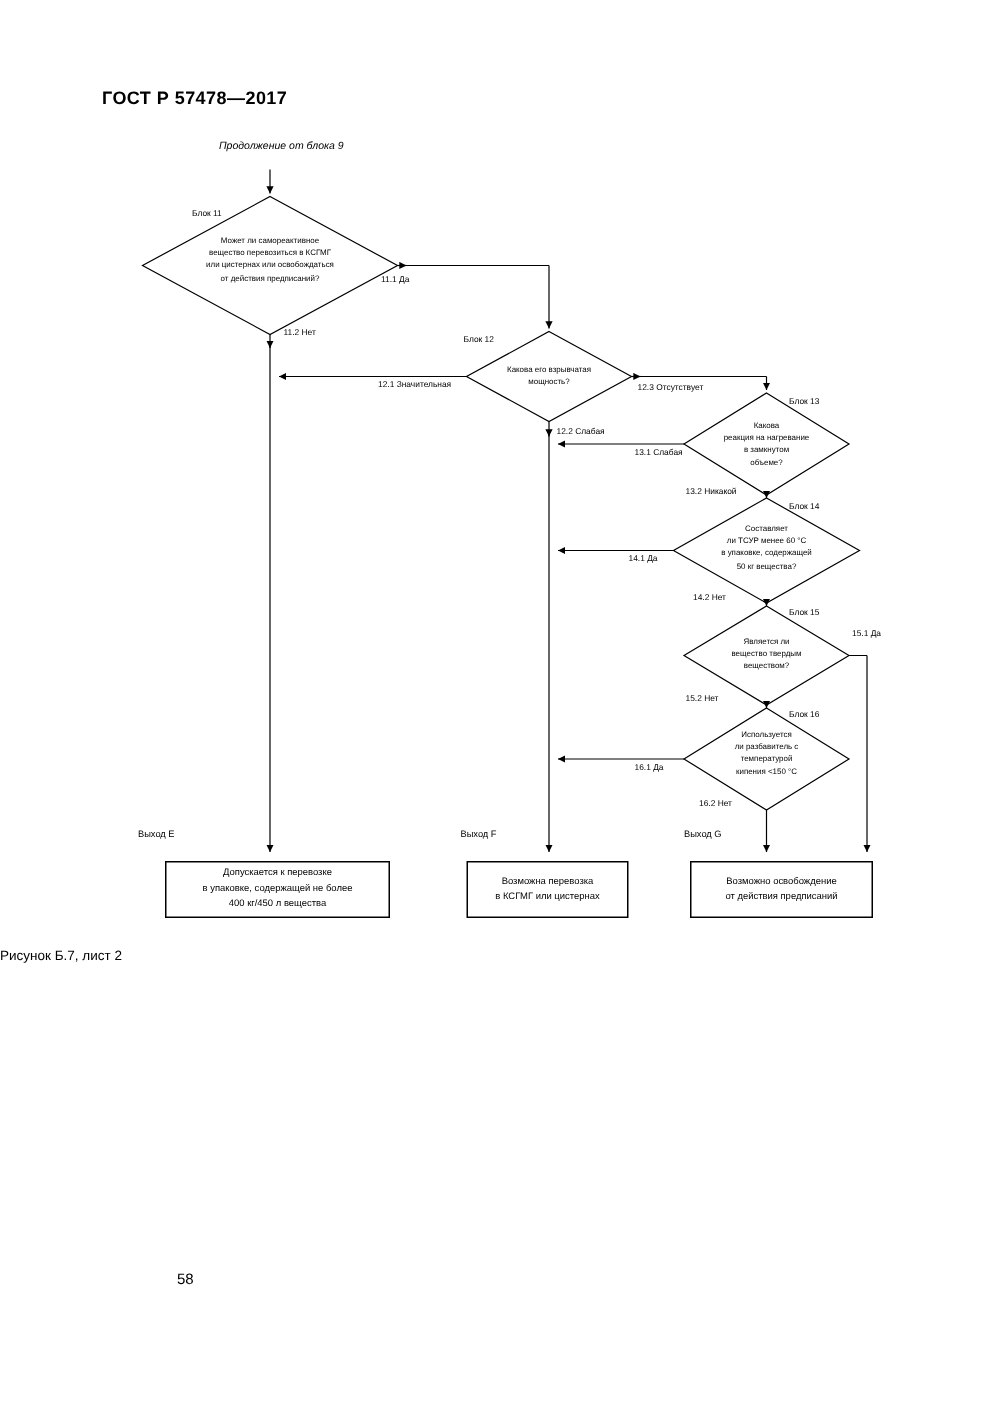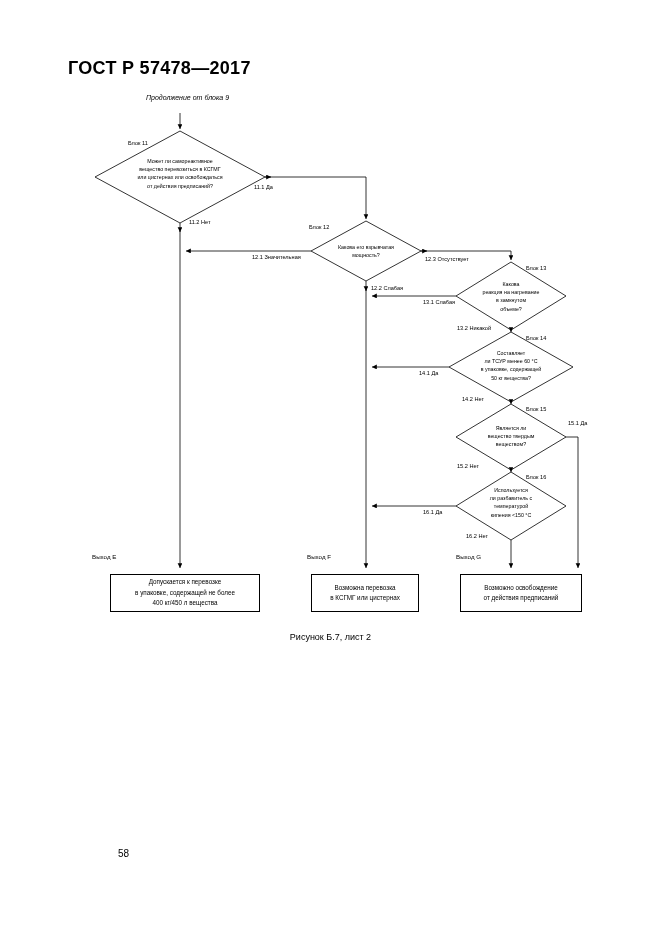--- a/index.html
+++ b/index.html
@@ -8,30 +8,30 @@
     background:#ffffff;
     font-family:"Liberation Sans", sans-serif;
     color:#000;
     position:relative;
     overflow:hidden;
   }
   .page{position:absolute;left:0;top:0;width:661px;height:935px;}
 
   .std-header{
     position:absolute;left:68px;top:58px;
-    font-size:18px;font-weight:bold;letter-spacing:0.3px;
+    font-size:12px;font-weight:bold;letter-spacing:0.3px;
     white-space:nowrap;
   }
   .continuation{
     position:absolute;left:146px;top:94px;
     font-size:7px;font-style:italic;white-space:nowrap;
   }
   .fig-caption{
     position:absolute;left:0;top:632px;width:661px;
-    text-align:center;font-size:9px;
+    text-align:left;font-size:9px;
   }
   .page-num{
     position:absolute;left:78px;top:848px;
     font-size:10px;
     padding-left:40px;
   }
 
   
   .canvas{position:absolute;left:0;top:0;width:661px;height:660px;}
   .canvas svg{position:absolute;left:0;top:0;}

